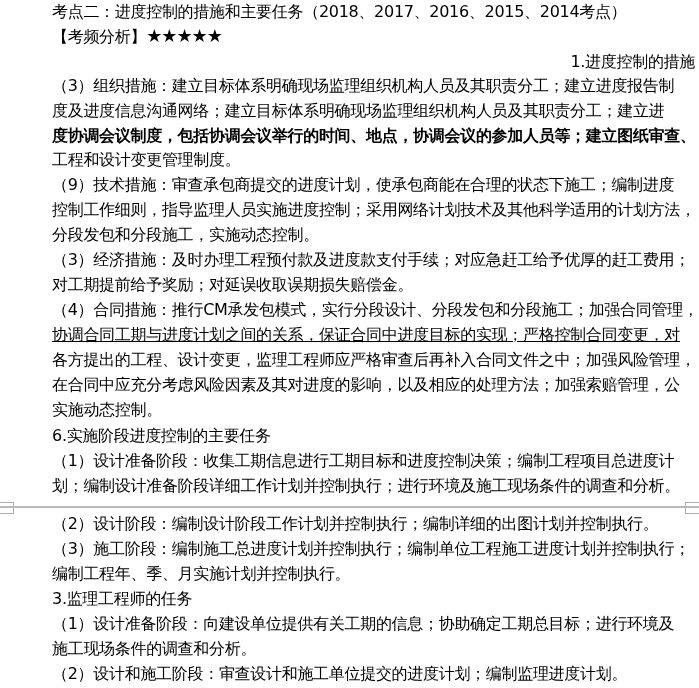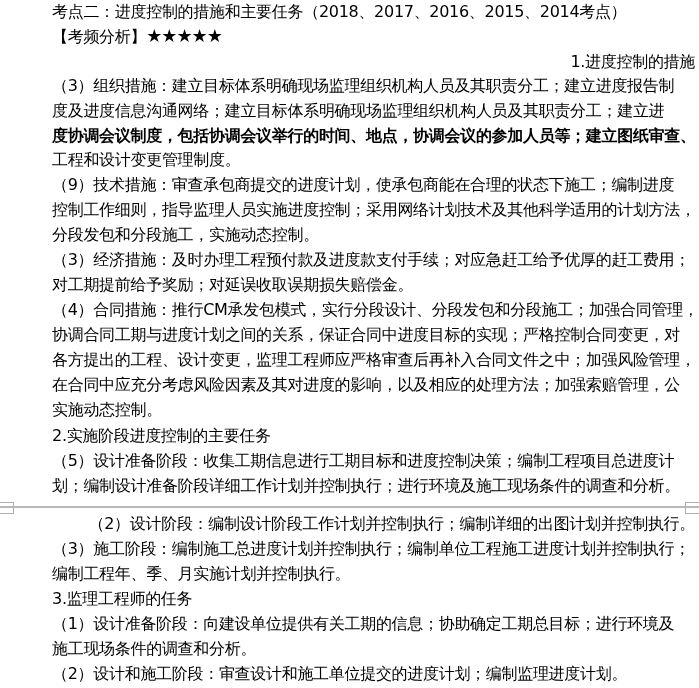--- a/index.html
+++ b/index.html
@@ -40,36 +40,36 @@
   <div class="line" style="top:74px;">（3）组织措施：建立目标体系明确现场监理组织机构人员及其职责分工；建立进度报告制</div>
   <div class="line" style="top:99px;">度及进度信息沟通网络；建立目标体系明确现场监理组织机构人员及其职责分工；建立进</div>
   <div class="line" style="top:124px;font-weight:bold;">度协调会议制度，包括协调会议举行的时间、地点，协调会议的参加人员等；建立图纸审查、</div>
   <div class="line" style="top:148px;">工程和设计变更管理制度。</div>
   <div class="line" style="top:173px;">（9）技术措施：审查承包商提交的进度计划，使承包商能在合理的状态下施工；编制进度</div>
   <div class="line" style="top:198px;">控制工作细则，指导监理人员实施进度控制；采用网络计划技术及其他科学适用的计划方法，</div>
   <div class="line" style="top:223px;">分段发包和分段施工，实施动态控制。</div>
   <div class="line" style="top:248px;">（3）经济措施：及时办理工程预付款及进度款支付手续；对应急赶工给予优厚的赶工费用；</div>
   <div class="line" style="top:273px;">对工期提前给予奖励；对延误收取误期损失赔偿金。</div>
   <div class="line" style="top:298px;text-align:right;">（4）合同措施：推行CM承发包模式，实行分段设计、分段发包和分段施工；加强合同管理，</div>
-  <div class="line" style="top:323px;">协调合同工期与进度计划之间的关系，保证合同中进度目标的实现；严格控制合同变更，对</div>
+  <div class="line" style="top:323px;text-decoration:underline;">协调合同工期与进度计划之间的关系，保证合同中进度目标的实现；严格控制合同变更，对</div>
   <div class="line" style="top:348px;">各方提出的工程、设计变更，监理工程师应严格审查后再补入合同文件之中；加强风险管理，</div>
   <div class="line" style="top:373px;">在合同中应充分考虑风险因素及其对进度的影响，以及相应的处理方法；加强索赔管理，公</div>
   <div class="line" style="top:398px;">实施动态控制。</div>
 
-  <div class="line" style="top:424px;">2.实施阶段进度控制的主要任务</div>
-  <div class="line" style="top:449px;">（5）设计准备阶段：收集工期信息进行工期目标和进度控制决策；编制工程项目总进度计</div>
+  <div class="line" style="top:424px;">6.实施阶段进度控制的主要任务</div>
+  <div class="line" style="top:449px;">（1）设计准备阶段：收集工期信息进行工期目标和进度控制决策；编制工程项目总进度计</div>
   <div class="line" style="top:474px;">划；编制设计准备阶段详细工作计划并控制执行；进行环境及施工现场条件的调查和分析。</div>
 
   <div class="divider-area">
     <div class="margin-mark-left"></div>
     <div class="divider-line"></div>
     <div class="margin-mark-right"></div>
   </div>
 
-  <div class="line" style="top:512px;text-align:right;">（2）设计阶段：编制设计阶段工作计划并控制执行；编制详细的出图计划并控制执行。</div>
+  <div class="line" style="top:512px;">（2）设计阶段：编制设计阶段工作计划并控制执行；编制详细的出图计划并控制执行。</div>
   <div class="line" style="top:537px;">（3）施工阶段：编制施工总进度计划并控制执行；编制单位工程施工进度计划并控制执行；</div>
   <div class="line" style="top:562px;">编制工程年、季、月实施计划并控制执行。</div>
 
   <div class="line" style="top:587px;">3.监理工程师的任务</div>
   <div class="line" style="top:612px;">（1）设计准备阶段：向建设单位提供有关工期的信息；协助确定工期总目标；进行环境及</div>
   <div class="line" style="top:637px;">施工现场条件的调查和分析。</div>
   <div class="line" style="top:662px;">（2）设计和施工阶段：审查设计和施工单位提交的进度计划；编制监理进度计划。</div>
 </div>
 
 </body></html>

